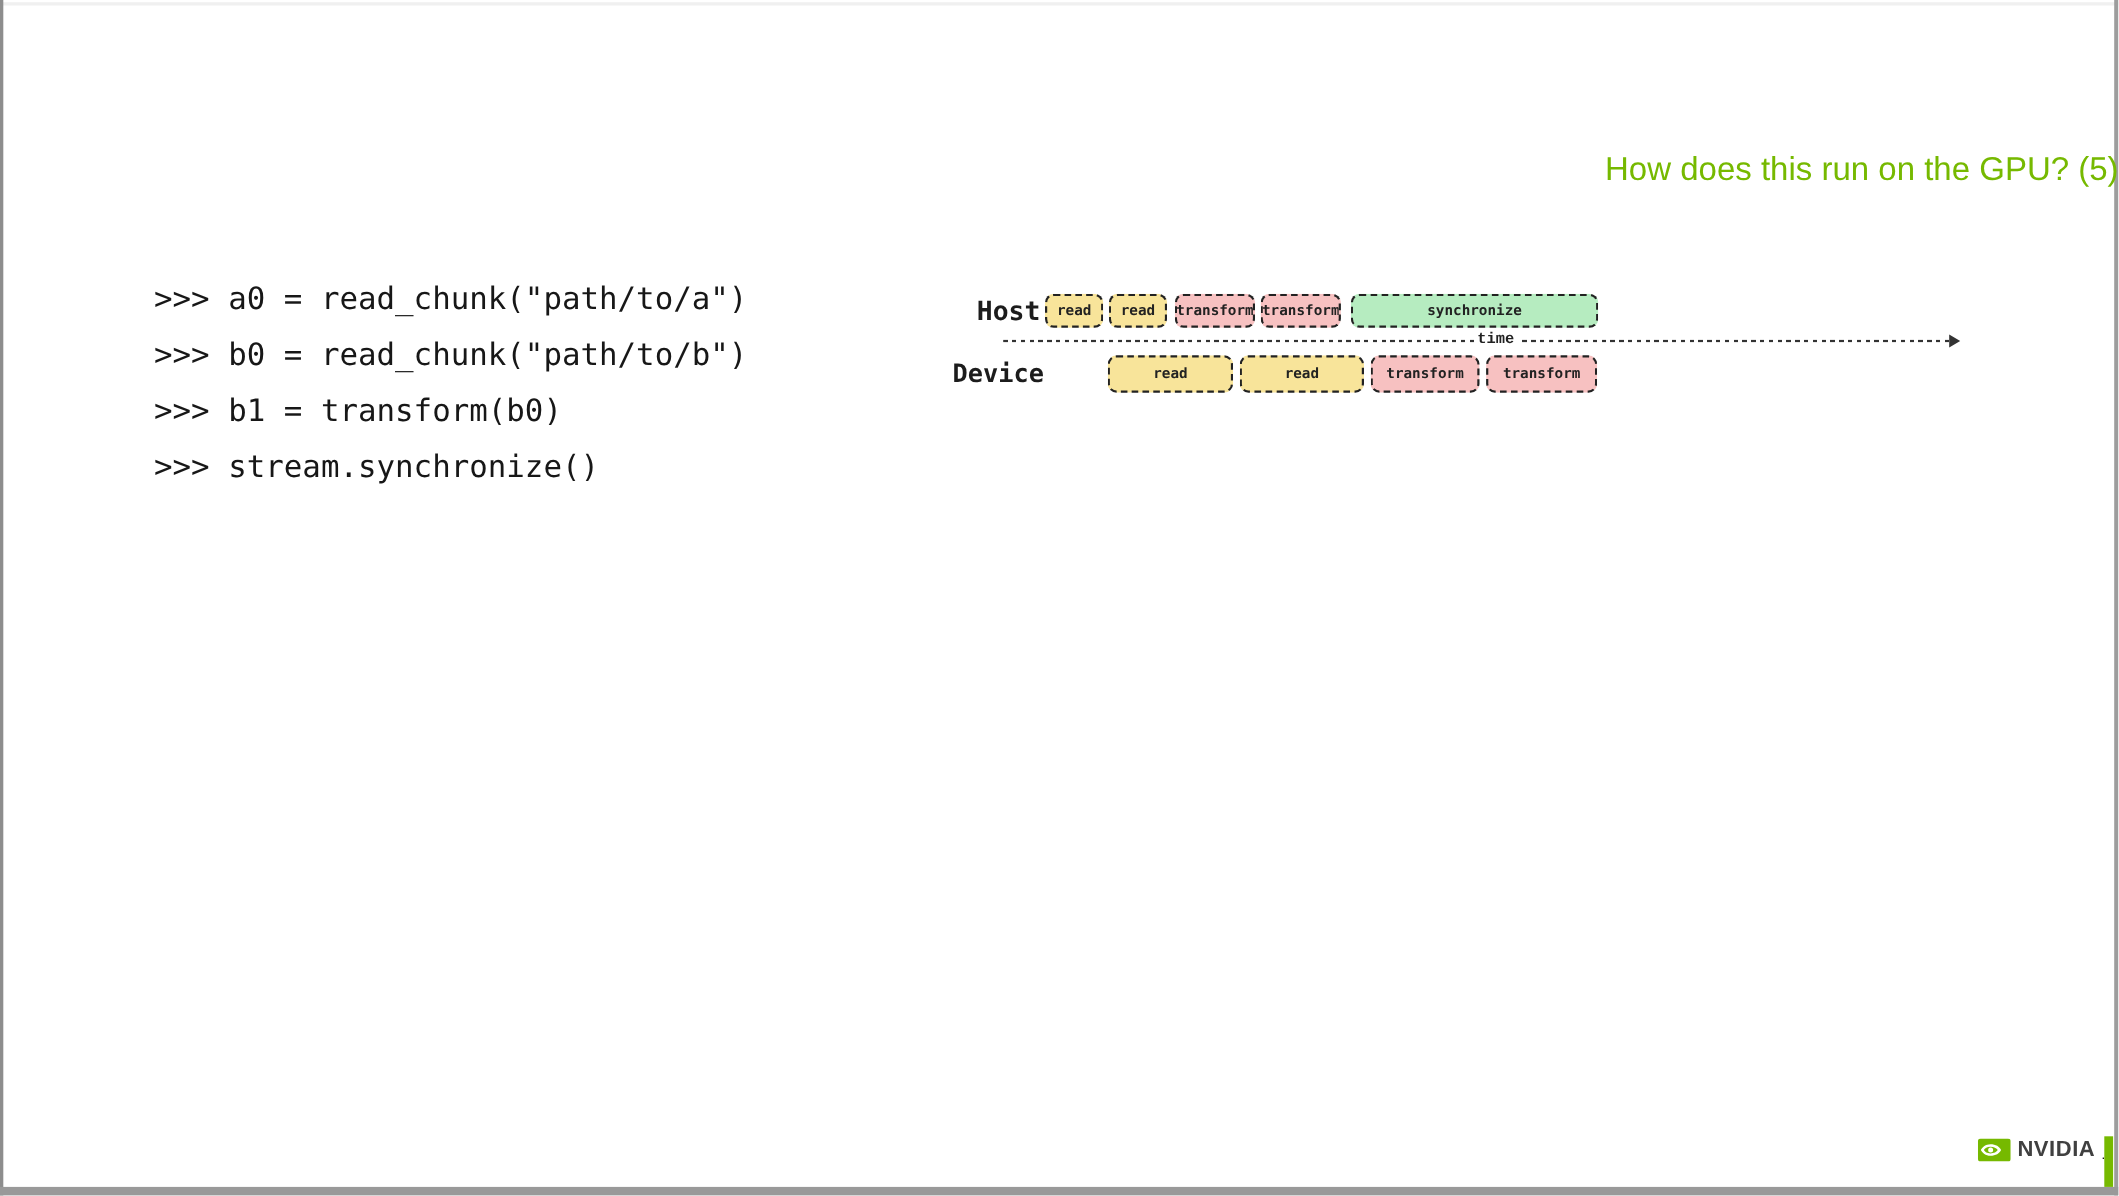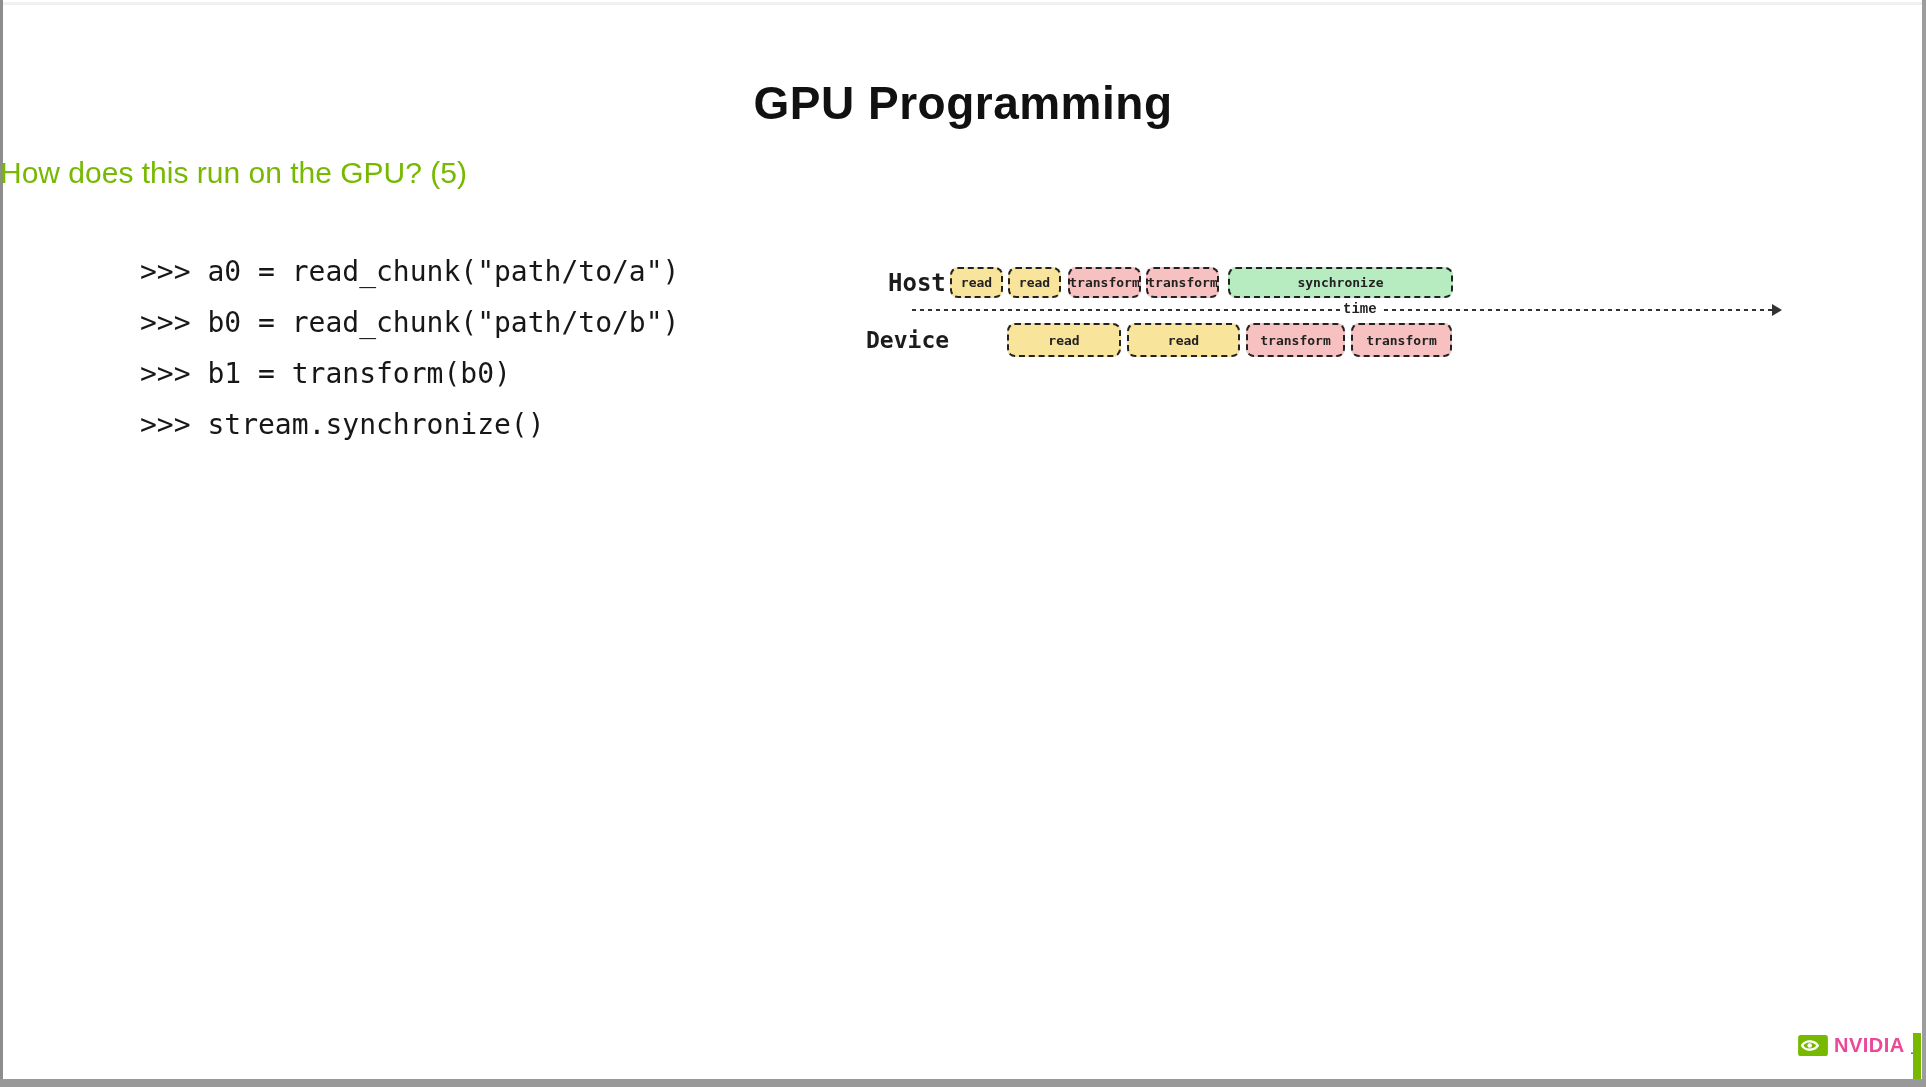--- a/index.html
+++ b/index.html
@@ -21,22 +21,22 @@
   .edge-bottom { position:absolute; left:0; top:1079px; width:1926px; height:8px; background:#999999; }
   .edge-top    { position:absolute; left:0; top:2px; width:1926px; height:3px; background:#f0f0f0; }
 
   
   .title {
     position:absolute; left:0; top:78px; width:1926px;
     text-align:center; font-size:46px; font-weight:bold;
     color:#111111; letter-spacing:0.5px; line-height:1.1;
   }
   .subtitle {
-    position:absolute; left:0; top:156px; width:1926px;
-    text-align:left; font-size:30px; font-weight:400;
+    position:absolute; left:0; top:138px; width:1926px;
+    text-align:right; font-size:30px; font-weight:400;
     line-height:1.1;
   }
 
   
   .code-block {
     position:absolute; left:140px; top:246px;
     font-family:"DejaVu Sans Mono", monospace;
     font-size:28px; line-height:51px; color:#171717;
     white-space:pre;
   }
@@ -78,39 +78,38 @@
     font-family:Liberation Mono, monospace;
     font-size:14px; font-weight:bold; color:#222222;text-align:center;
   }
 
   
   .brand {
     position:absolute; left:1798px; top:1032px; height:26px;
     display:flex; align-items:center; gap:6px;
   }
   .brand-word {
-    font-size:20px; font-weight:900; color:#ec4899; letter-spacing:0.5px;
+    font-size:20px; font-weight:900; color:#404040; letter-spacing:0.5px;
     line-height:1;
   }
   .brand-mark { font-size:9px; font-weight:bold; color:#1a1a1a; align-self:flex-end; margin-bottom:2px; }
   .accent-bar {
     position:absolute; left:1913px; top:1033px; width:8px; height:46px;
   }
 </style>
 </head>
 <body>
 
 <div id="stage">
 
   <div class="edge-top"></div>
   <div class="edge-left"></div>
   <div class="edge-right"></div>
   <div class="edge-bottom"></div>
 
-  <div class="title">GPU Programming</div>
   <div class="subtitle" id="subtitle" style="color: rgb(118, 185, 0);">How does this run on the GPU? (5)</div>
 
   <div class="code-block" id="code-block"><div>&gt;&gt;&gt; a0 = read_chunk("path/to/a")</div><div>&gt;&gt;&gt; b0 = read_chunk("path/to/b")</div><div>&gt;&gt;&gt; b1 = transform(b0)</div><div>&gt;&gt;&gt; stream.synchronize()</div></div>
 
   <div class="diagram">
     <div class="lane-label host">Host</div>
     <div class="lane-label device">Device</div>
     <div id="host-row">
         <div class="task-box" style="left: 950px; top: 267px; width: 53px; height: 31px; background: rgb(248, 228, 154);">read</div>
         <div class="task-box" style="left: 1008px; top: 267px; width: 53px; height: 31px; background: rgb(248, 228, 154);">read</div>

